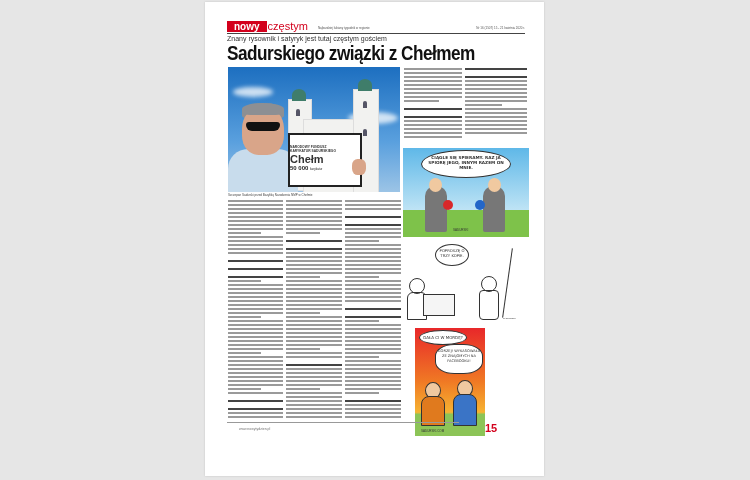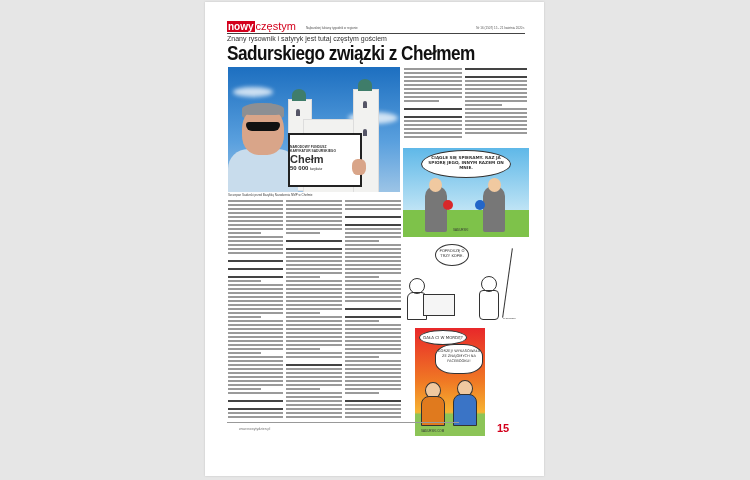--- a/index.html
+++ b/index.html
@@ -1,19 +1,19 @@
 <!DOCTYPE html>
 <html><head>
 <meta charset="utf-8">
 <style>
   html,body{margin:0;padding:0;}
   body{width:750px;height:480px;background:#e6e6e6;position:relative;overflow:hidden;font-family:"Liberation Sans",sans-serif;}
   .page{position:absolute;left:205px;top:2px;width:339px;height:474px;background:#fff;box-shadow:0 0 2px rgba(0,0,0,.15);}
   .masthead{position:absolute;left:22px;top:18px;width:298px;height:12px;display:flex;align-items:flex-end;}
-  .logo-nowy{background:#d3001c;color:#fff;font-weight:bold;font-size:10px;line-height:11px;padding:0 1px;font-family:"Liberation Sans",sans-serif;}
+  .logo-nowy{background:#d3001c;color:#fff;font-weight:bold;font-size:10px;line-height:11px;padding:0 7px;font-family:"Liberation Sans",sans-serif;}
   .logo-tydzien{color:#d3001c;font-size:11px;line-height:11px;margin-left:1px;font-family:"Liberation Sans",sans-serif;}
   .mast-tag{font-size:3px;color:#555;margin-left:10px;margin-bottom:2px;}
   .mast-issue{font-size:3px;color:#555;margin-left:auto;margin-bottom:2px;}
   .mast-rule{position:absolute;left:22px;top:31px;width:298px;height:1px;background:#444;}
   .kicker{position:absolute;left:22px;top:33px;font-size:7px;color:#333;}
   .headline{position:absolute;left:22px;top:40px;font-size:20px;font-weight:bold;color:#111;font-family:"Liberation Sans Narrow","Liberation Sans",sans-serif;letter-spacing:-0.6px;transform:scaleX(0.86);transform-origin:left top;white-space:nowrap;}
   .photo{position:absolute;left:23px;top:65px;width:172px;height:125px;overflow:hidden;background:linear-gradient(#1d6fc0,#5aa0de 60%,#9cc4e6);}
   .cloud{position:absolute;background:rgba(255,255,255,.75);border-radius:50%;filter:blur(2px);}
   .church{position:absolute;left:55px;top:12px;width:105px;height:113px;}
   .tower{position:absolute;background:#f2f2f0;border:1px solid #ddd;}
@@ -32,21 +32,21 @@
   .caption{position:absolute;left:23px;top:191px;width:172px;font-size:3px;color:#444;line-height:4px;}
   .col{position:absolute;font-size:3px;line-height:4px;color:#333;text-align:justify;overflow:hidden;}
   .col .ln{height:2px;background:#9a9a9a;margin:0 0 2px 0;}
   .col .ln.b{background:#444;height:2px;}
   .col .gap{height:4px;}
   .cartoon{position:absolute;overflow:hidden;}
   .bubble{position:absolute;background:#fff;border:1px solid #333;border-radius:50%;text-align:center;font-weight:bold;color:#333;font-family:"DejaVu Sans",sans-serif;}
   .fig{position:absolute;}
   .bottom-rule{position:absolute;left:22px;top:420px;width:232px;height:1px;background:#999;}
   .footer-url{position:absolute;left:34px;top:425px;font-size:3.5px;color:#777;}
-  .page-num{position:absolute;left:292px;top:420px;font-size:11px;font-weight:bold;color:#d3001c;}
+  .page-num{position:absolute;left:280px;top:420px;font-size:11px;font-weight:bold;color:#d3001c;}
 </style>
 </head>
 <body>
 
 <div class="page">
 
   <div class="masthead">
     <span class="logo-nowy">nowy</span>
     <span class="logo-tydzien">częstym</span>
     <span class="mast-tag">Najbardziej lubiany tygodnik w regionie</span>

